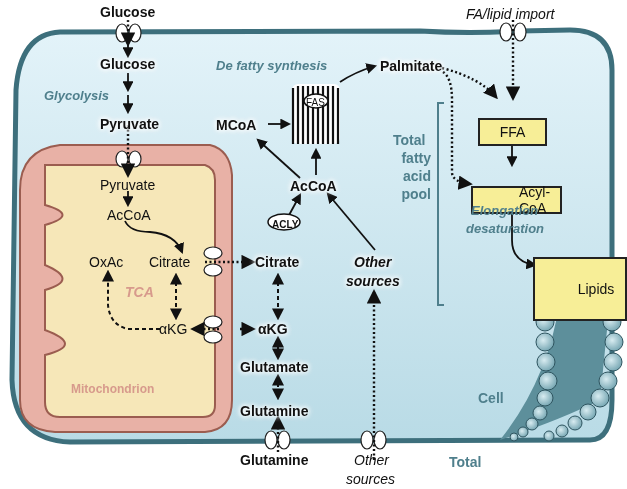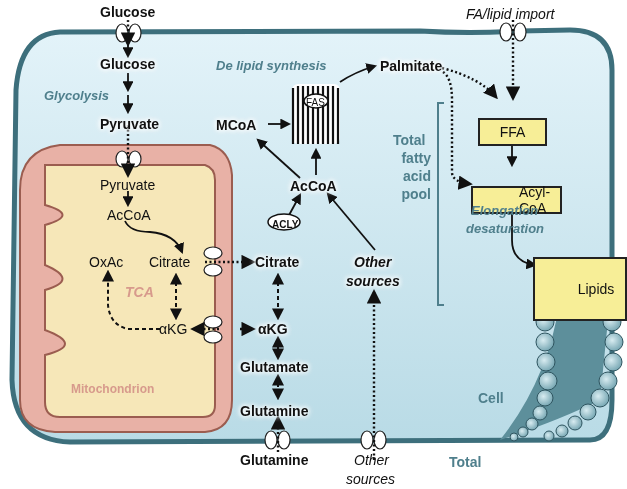--- a/index.html
+++ b/index.html
@@ -136,21 +136,21 @@
 <div class="lbl" style="left:89px;top:254px;">OxAc</div>
 <div class="lbl" style="left:149px;top:254px;">Citrate</div>
 <div class="lbl pink italic" style="left:125px;top:284px;">TCA</div>
 <div class="lbl" style="left:159px;top:321px;">αKG</div>
 <div class="lbl pink" style="left:71px;top:381px;font-size:12px;">Mitochondrion</div>
 <div class="lbl halo" style="left:255px;top:254px;">Citrate</div>
 <div class="lbl halo" style="left:258px;top:321px;">αKG</div>
 <div class="lbl halo" style="left:240px;top:359px;">Glutamate</div>
 <div class="lbl halo" style="left:240px;top:403px;">Glutamine</div>
 <div class="lbl halo" style="left:240px;top:452px;">Glutamine</div>
-<div class="lbl teal" style="left:216px;top:58px;">De lipid synthesis</div>
+<div class="lbl teal" style="left:216px;top:58px;">De fatty synthesis</div>
 <div class="lbl halo" style="left:216px;top:117px;">MCoA</div>
 <div class="lbl" style="left:306px;top:95px;font-size:10px;font-weight:normal;">FAS</div>
 <div class="lbl halo" style="left:290px;top:178px;">AcCoA</div>
 <div class="lbl" style="left:272px;top:217px;font-size:10px;font-weight:bold;">ACLY</div>
 <div class="lbl halo italic" style="left:354px;top:254px;">Other</div>
 <div class="lbl halo italic" style="left:346px;top:273px;">sources</div>
 <div class="lbl italic" style="left:354px;top:452px;">Other</div>
 <div class="lbl italic" style="left:346px;top:471px;">sources</div>
 <div class="lbl halo" style="left:380px;top:58px;">Palmitate</div>
 <div class="lbl italic" style="left:466px;top:6px;">FA/lipid import</div>

